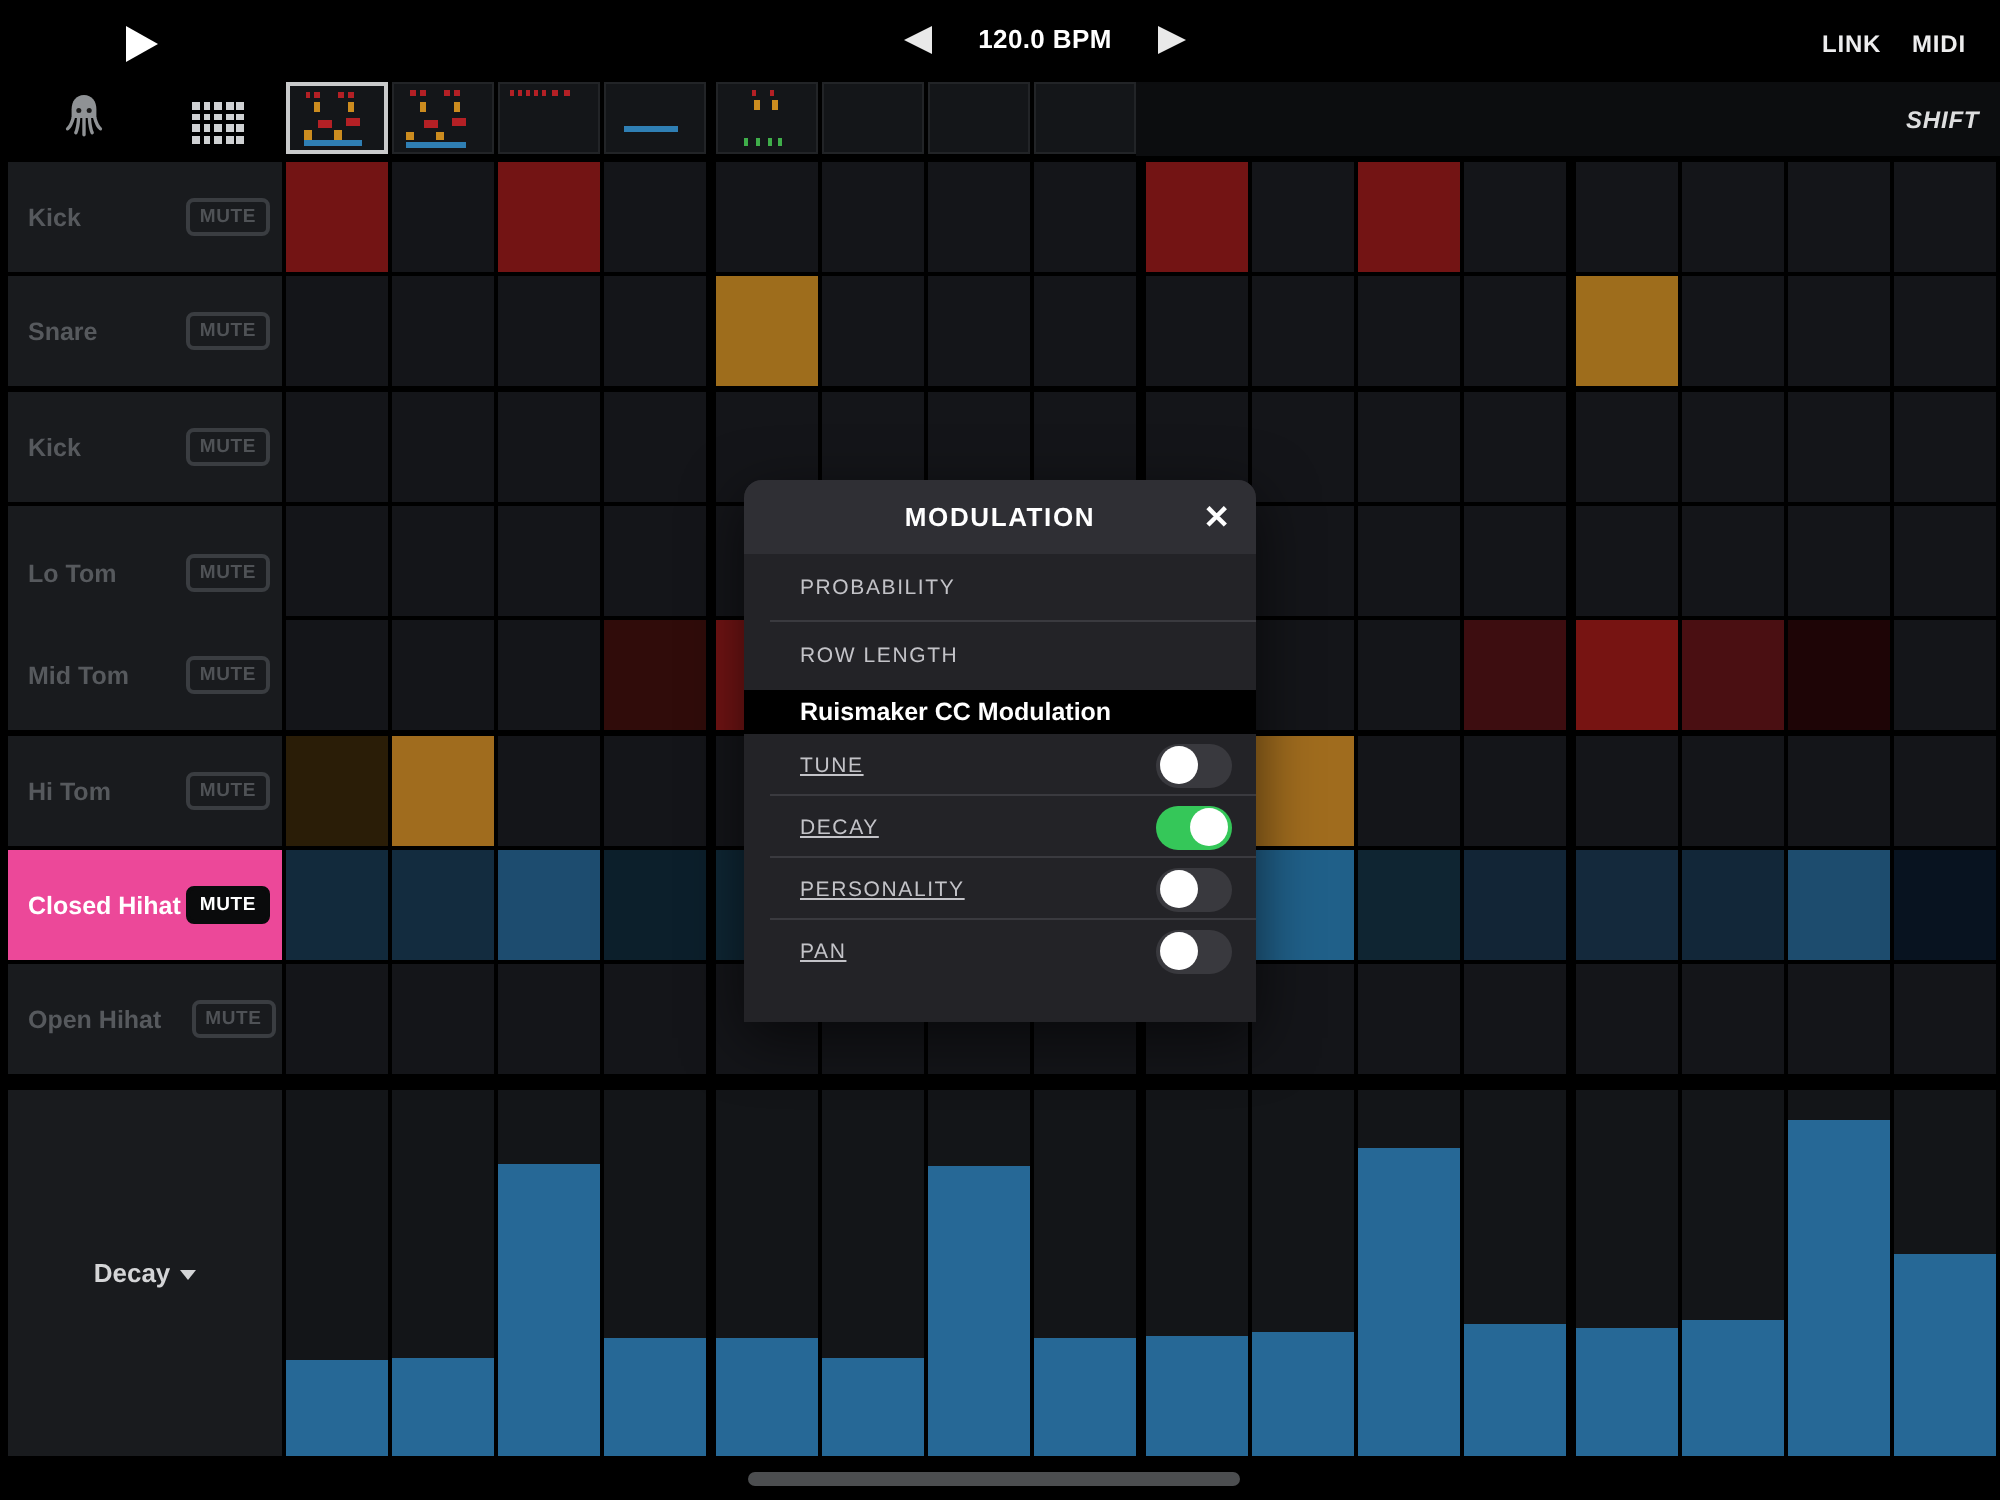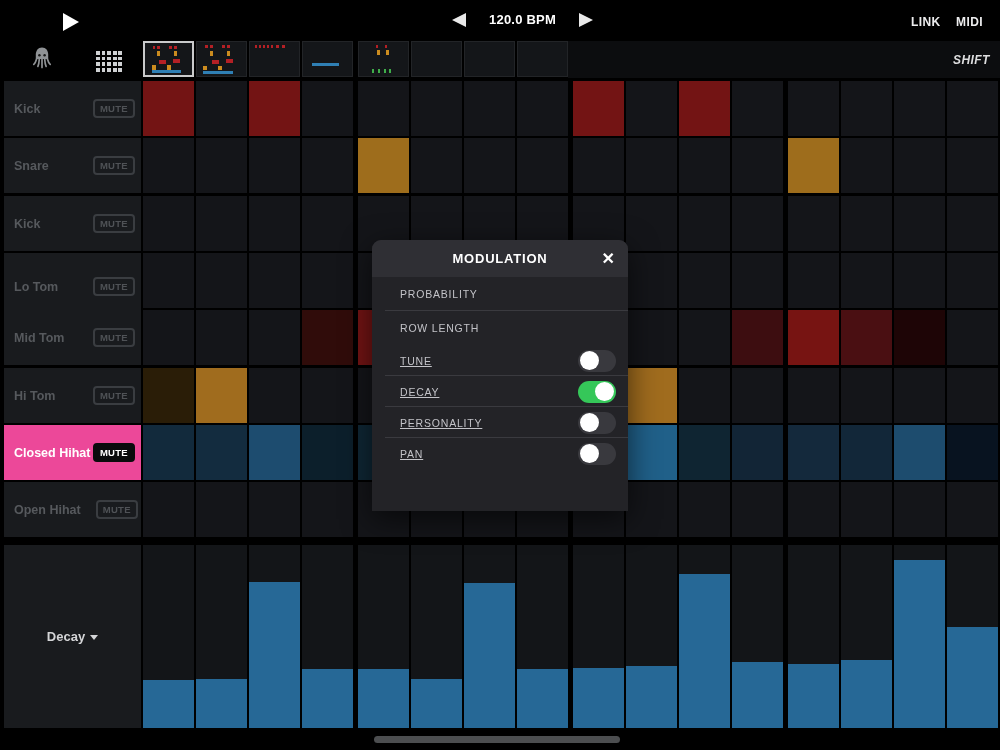--- a/index.html
+++ b/index.html
@@ -383,20 +383,21 @@
     </div>
 
   <div class="abs modal">
     <div class="modal-header">
       <div class="modal-title">MODULATION</div>
       <div class="modal-close">✕</div>
     </div>
     <div id="modal-body">
         <div class="mrow plain">PROBABILITY<div class="sep"></div></div>
         <div class="mrow plain">ROW LENGTH</div>
+        <div class="mrow hl">Ruismaker CC Modulation</div>
         <div class="mrow tog">
           <div class="sep"></div>
           <span>TUNE</span>
           <div class="switch">
             <div class="knob"></div>
           </div>
         </div>
         <div class="mrow tog">
           <div class="sep"></div>
           <span>DECAY</span>

